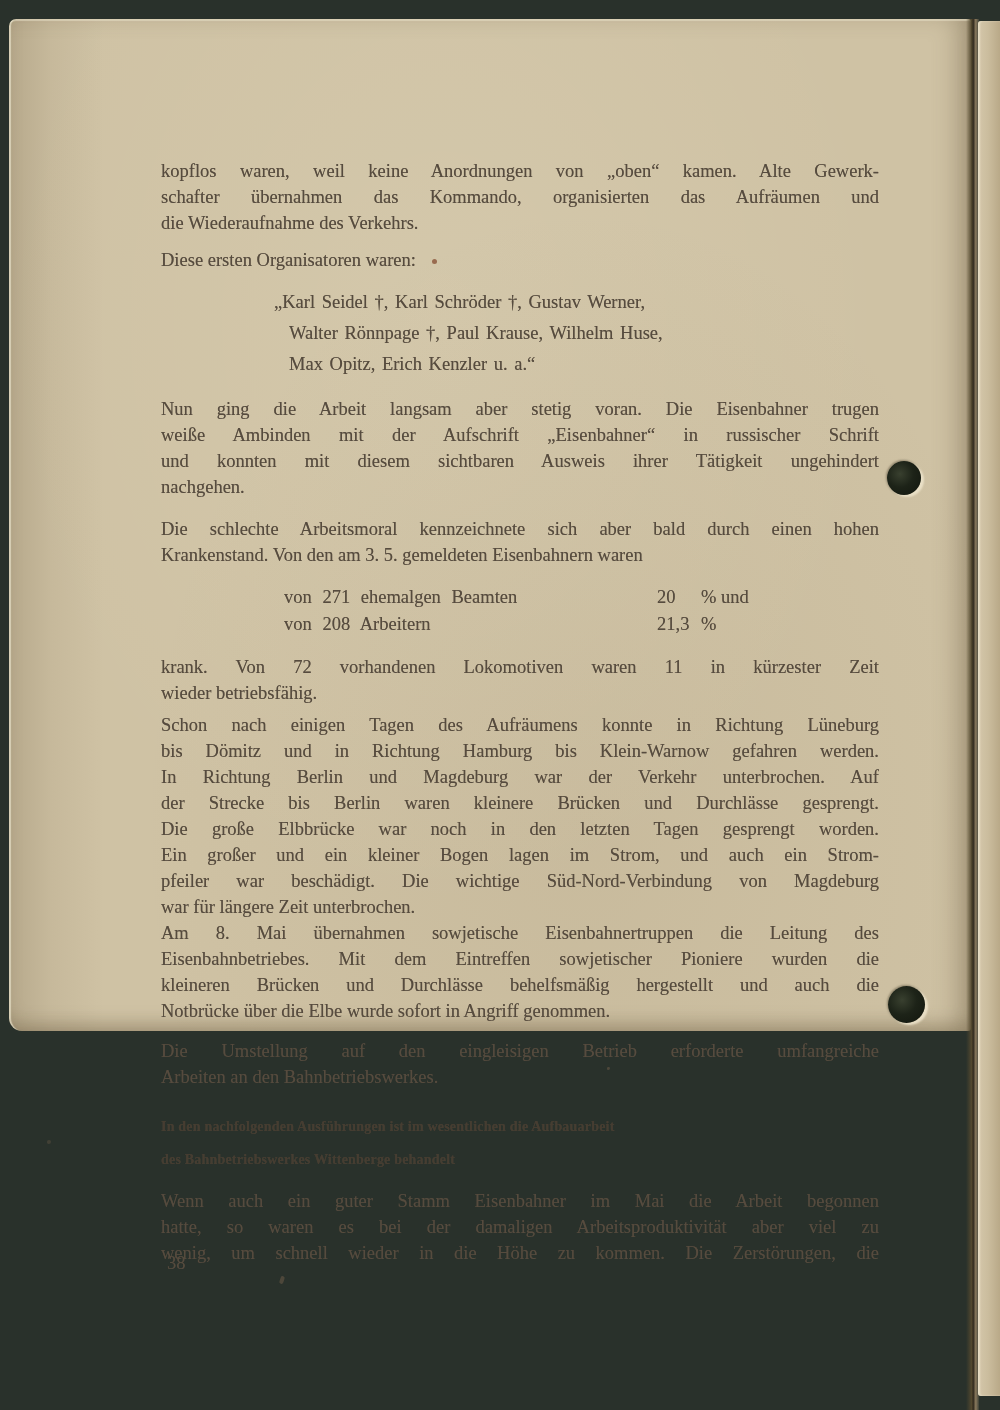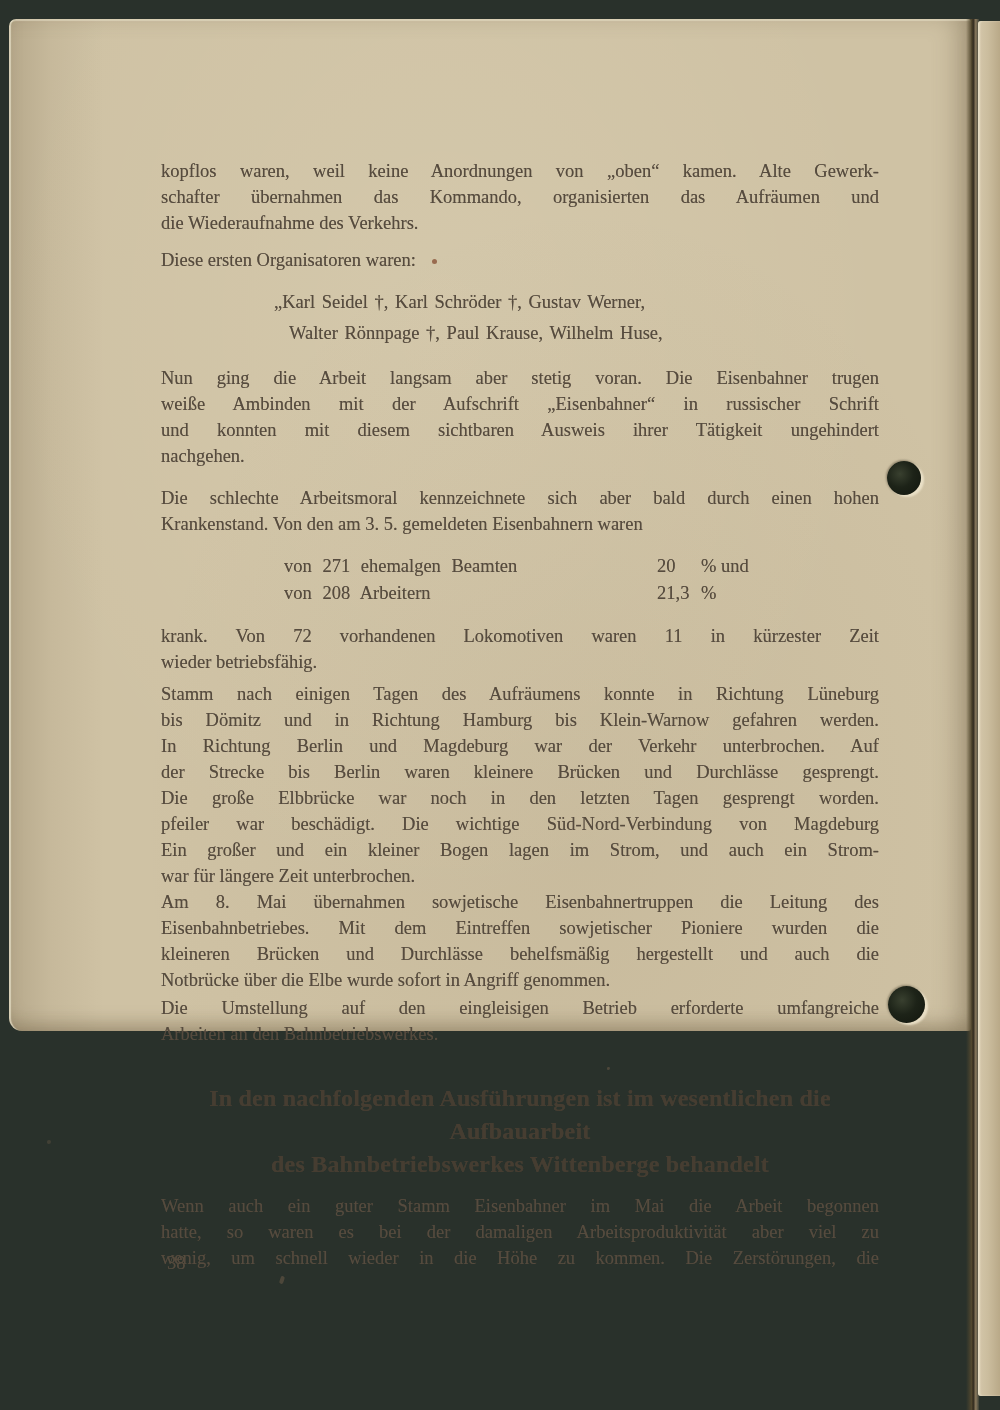--- a/index.html
+++ b/index.html
@@ -55,82 +55,83 @@
     position:absolute;left:152px;top:139px;width:718px;
     color:var(--ink,#564b3e);
     font-size:18.5px;line-height:26px;
     text-shadow:0 0 0.6px rgba(86,75,62,0.55);
   }
   .block{margin:0;}
   .line{white-space:normal;}
   .line.just{text-align:justify;text-align-last:justify;}
   .quote{padding-left:128px;margin-top:14px;line-height:31px;word-spacing:2px;}
   .quote .line:first-child{text-indent:-15px;}
-  .heading{font-weight:bold;text-align:center;line-height:33px;font-size:24px;
-           color:#463d31;letter-spacing:0.2px;margin-top:35px;}
+  .heading{font-weight:bold;text-align:left;line-height:33px;font-size:14px;
+           color:#463d31;letter-spacing:0.2px;margin-top:20px;}
   .stats{padding-left:123px;margin-top:16px;line-height:27px;}
   .stats-label{display:inline-block;width:373px;word-spacing:6px;}
   .stats-value{display:inline-block;width:44px;}
   .ink-dot{display:inline-block;width:5px;height:5px;border-radius:50%;
            background:#8e5a40;margin-left:16px;vertical-align:middle;opacity:.85;}
   .page-number{position:absolute;left:158px;top:1234px;font-size:18.5px;
                color:var(--ink,#564b3e);text-shadow:0 0 0.6px rgba(86,75,62,0.55);}
   
   [data-name="para-organisatoren"]{margin-top:11px;}
   [data-name="para-nun-ging"]{margin-top:16px;}
   [data-name="para-arbeitsmoral"]{margin-top:16px;}
   [data-name="para-krank"]{margin-top:16px;}
   [data-name="para-schon-nach"]{margin-top:6px;}
   [data-name="para-am-8-mai"]{margin-top:0;}
-  [data-name="para-umstellung"]{margin-top:2px;}
+  [data-name="para-umstellung"]{margin-top:14px;}
   [data-name="para-wenn-auch"]{margin-top:12px;}
 </style>
 </head>
 <body>
 
 <div class="page-sheet" data-name="scanned-page">
   <div class="text-column" data-name="text-column">
       <div class="block paragraph" data-name="para-kopflos">
         <div class="line just" data-name="text-line">kopflos waren, weil keine Anordnungen von „oben“ kamen. Alte Gewerk-</div>
         <div class="line just" data-name="text-line">schafter übernahmen das Kommando, organisierten das Aufräumen und</div>
         <div class="line" data-name="text-line">die Wiederaufnahme des Verkehrs.</div>
       </div>
       <div class="block paragraph" data-name="para-organisatoren">
         <div class="line" data-name="text-line">Diese ersten Organisatoren waren:<span class="ink-dot" data-name="ink-dot-artifact"></span></div>
       </div>
       <div class="block quote" data-name="quote-names">
         <div class="line" data-name="text-line">„Karl Seidel †, Karl Schröder †, Gustav Werner,</div>
         <div class="line" data-name="text-line">Walter Rönnpage †, Paul Krause, Wilhelm Huse,</div>
+        <div class="line" data-name="text-line">Max Opitz, Erich Kenzler u. a.“</div>
       </div>
       <div class="block paragraph" data-name="para-nun-ging">
         <div class="line just" data-name="text-line">Nun ging die Arbeit langsam aber stetig voran. Die Eisenbahner trugen</div>
         <div class="line just" data-name="text-line">weiße Ambinden mit der Aufschrift „Eisenbahner“ in russischer Schrift</div>
         <div class="line just" data-name="text-line">und konnten mit diesem sichtbaren Ausweis ihrer Tätigkeit ungehindert</div>
         <div class="line" data-name="text-line">nachgehen.</div>
       </div>
       <div class="block paragraph" data-name="para-arbeitsmoral">
         <div class="line just" data-name="text-line">Die schlechte Arbeitsmoral kennzeichnete sich aber bald durch einen hohen</div>
         <div class="line" data-name="text-line">Krankenstand. Von den am 3. 5. gemeldeten Eisenbahnern waren</div>
       </div>
       <div class="block stats" data-name="stats-krankenstand">
         <div class="stats-row" data-name="stats-row"><span class="stats-label" data-name="stats-label">von 271 ehemalgen Beamten</span><span class="stats-value" data-name="stats-value">20</span><span class="stats-unit" data-name="stats-unit">% und</span></div>
         <div class="stats-row" data-name="stats-row"><span class="stats-label" data-name="stats-label">von 208 Arbeitern</span><span class="stats-value" data-name="stats-value">21,3</span><span class="stats-unit" data-name="stats-unit">%</span></div>
       </div>
       <div class="block paragraph" data-name="para-krank">
         <div class="line just" data-name="text-line">krank. Von 72 vorhandenen Lokomotiven waren 11 in kürzester Zeit</div>
         <div class="line" data-name="text-line">wieder betriebsfähig.</div>
       </div>
       <div class="block paragraph" data-name="para-schon-nach">
-        <div class="line just" data-name="text-line">Stamm nach einigen Tagen des Aufräumens konnte in Richtung Lüneburg</div>
+        <div class="line just" data-name="text-line">Schon nach einigen Tagen des Aufräumens konnte in Richtung Lüneburg</div>
         <div class="line just" data-name="text-line">bis Dömitz und in Richtung Hamburg bis Klein-Warnow gefahren werden.</div>
         <div class="line just" data-name="text-line">In Richtung Berlin und Magdeburg war der Verkehr unterbrochen. Auf</div>
         <div class="line just" data-name="text-line">der Strecke bis Berlin waren kleinere Brücken und Durchlässe gesprengt.</div>
         <div class="line just" data-name="text-line">Die große Elbbrücke war noch in den letzten Tagen gesprengt worden.</div>
+        <div class="line just" data-name="text-line">Ein großer und ein kleiner Bogen lagen im Strom, und auch ein Strom-</div>
         <div class="line just" data-name="text-line">pfeiler war beschädigt. Die wichtige Süd-Nord-Verbindung von Magdeburg</div>
-        <div class="line just" data-name="text-line">Ein großer und ein kleiner Bogen lagen im Strom, und auch ein Strom-</div>
         <div class="line" data-name="text-line">war für längere Zeit unterbrochen.</div>
       </div>
       <div class="block paragraph" data-name="para-am-8-mai">
         <div class="line just" data-name="text-line">Am 8. Mai übernahmen sowjetische Eisenbahnertruppen die Leitung des</div>
         <div class="line just" data-name="text-line">Eisenbahnbetriebes. Mit dem Eintreffen sowjetischer Pioniere wurden die</div>
         <div class="line just" data-name="text-line">kleineren Brücken und Durchlässe behelfsmäßig hergestellt und auch die</div>
         <div class="line" data-name="text-line">Notbrücke über die Elbe wurde sofort in Angriff genommen.</div>
       </div>
       <div class="block paragraph" data-name="para-umstellung">
         <div class="line just" data-name="text-line">Die Umstellung auf den eingleisigen Betrieb erforderte umfangreiche</div>

